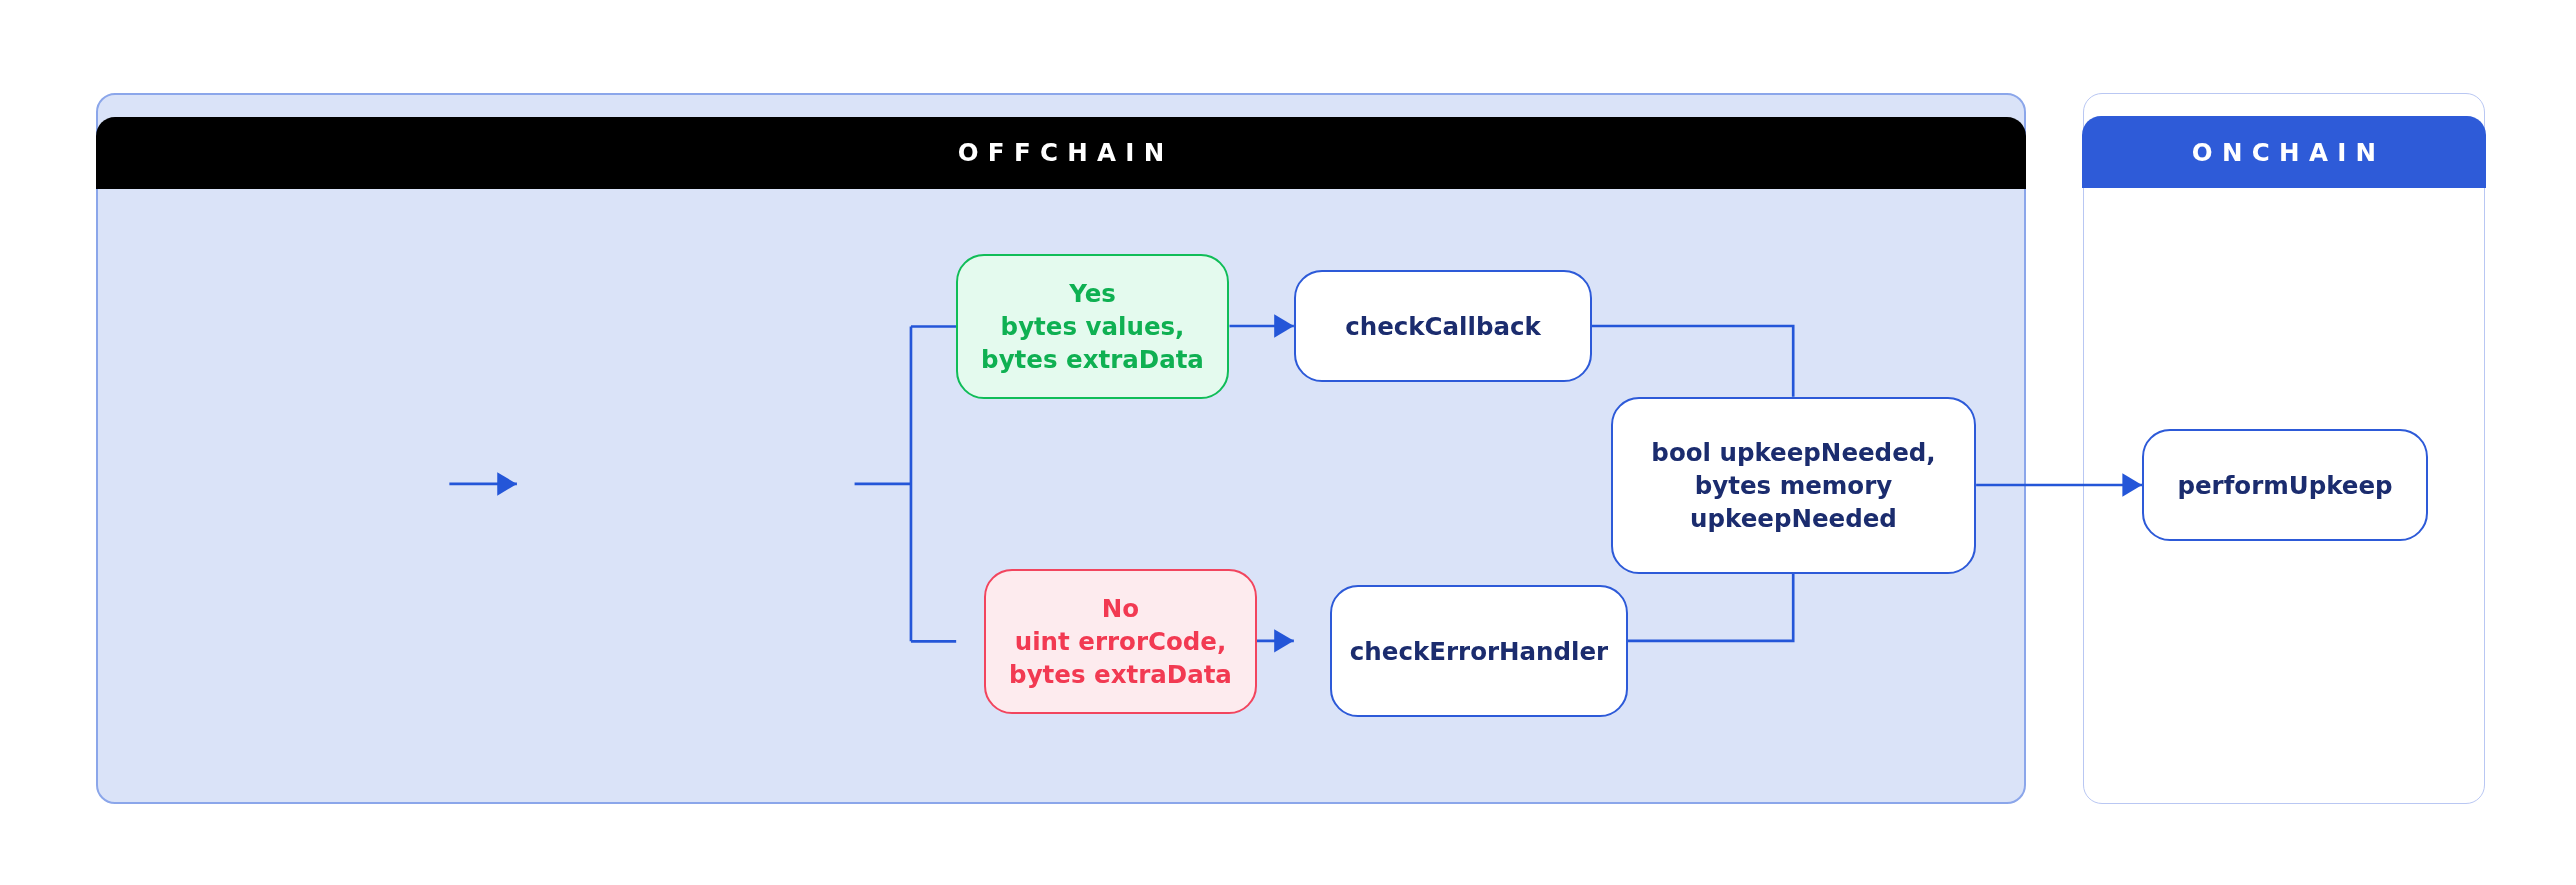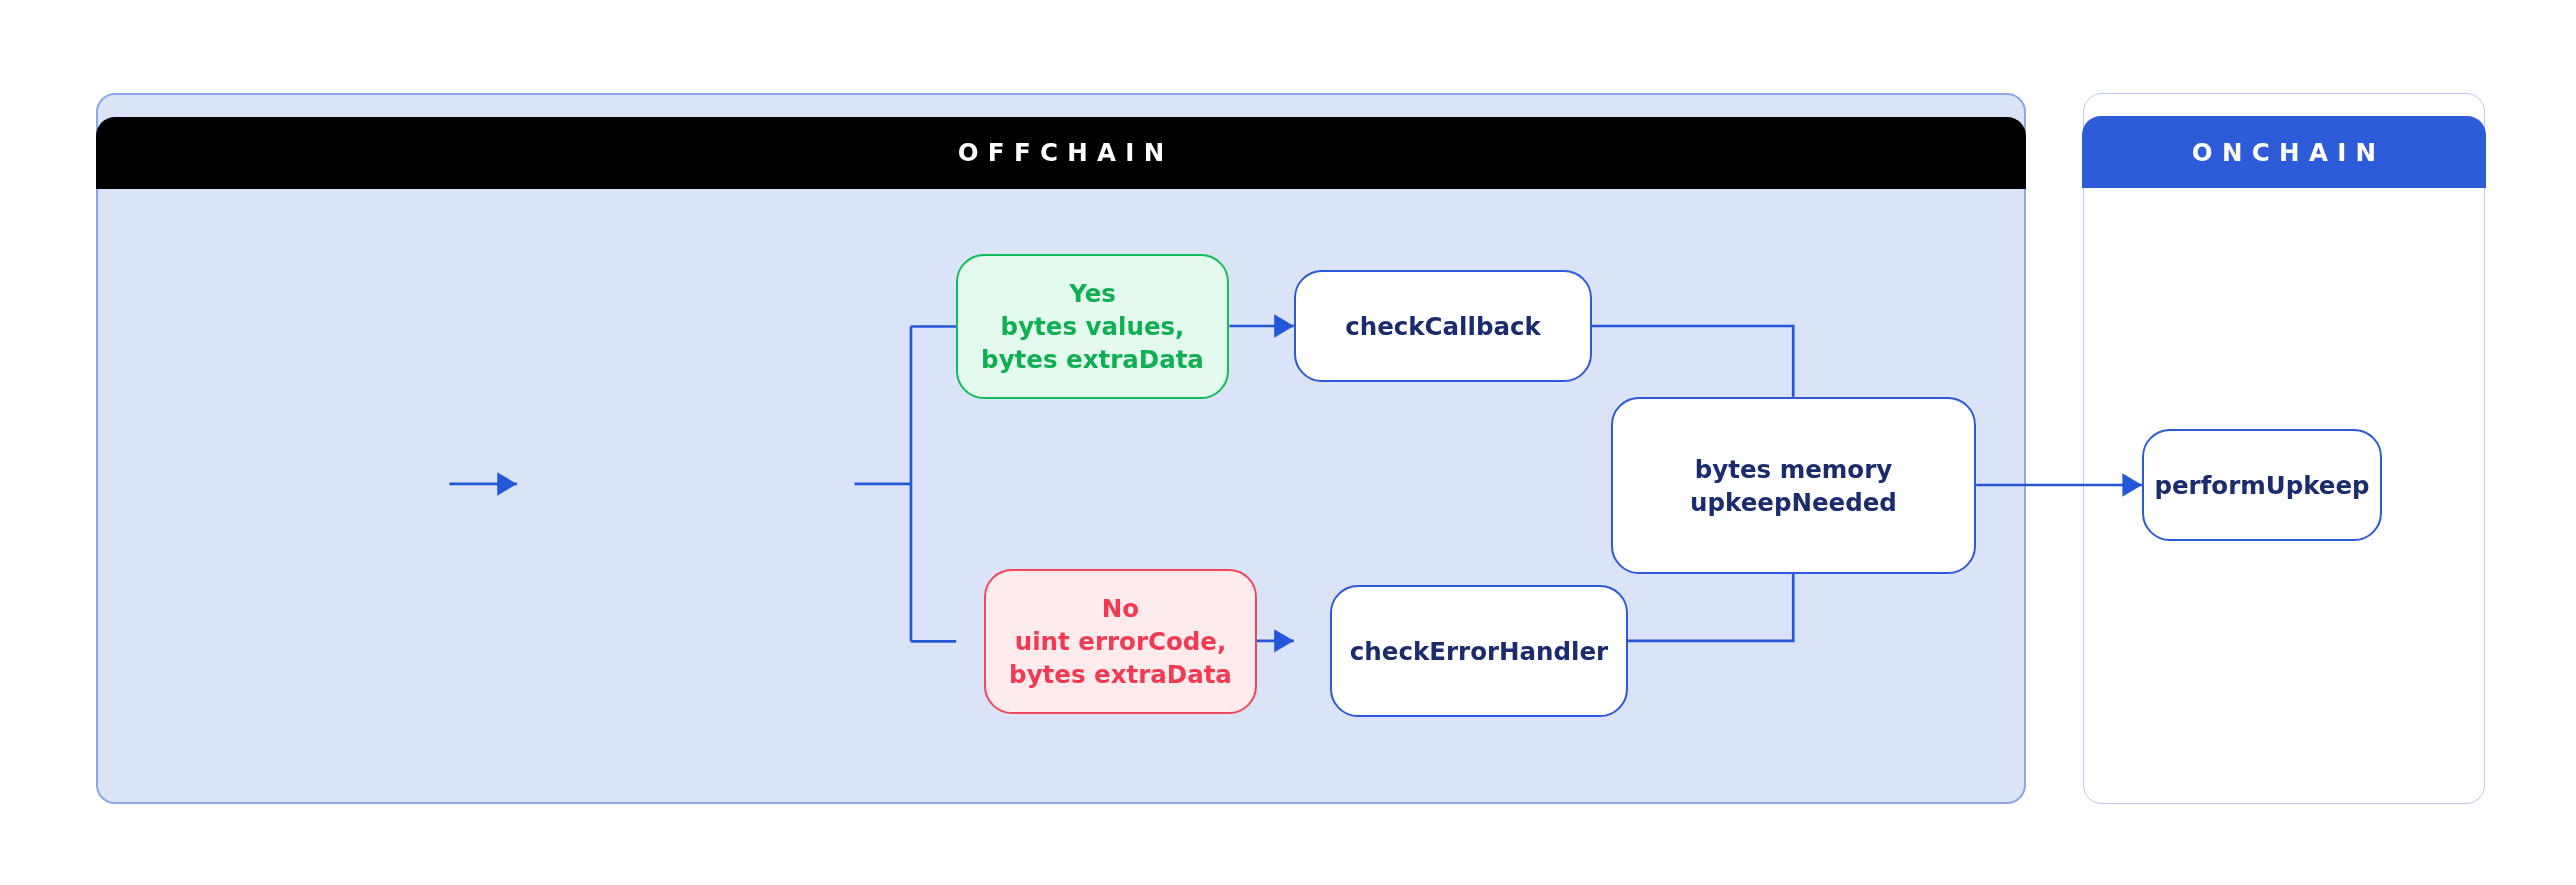--- a/index.html
+++ b/index.html
@@ -118,22 +118,23 @@
     <div>No</div>
     <div>uint errorCode,</div>
     <div>bytes extraData</div>
   </div>
 
   <div class="node" style="left:1330px;top:585px;width:298px;height:132px;">
     <div>checkErrorHandler</div>
   </div>
 
   <div class="node" style="left:1611px;top:397px;width:365px;height:177px;">
+    <div>bool upkeepNeeded,</div>
     <div>bytes memory</div>
     <div>upkeepNeeded</div>
   </div>
 
-  <div class="node" style="left:2142px;top:429px;width:240px;height:112px;">
+  <div class="node" style="left:2142px;top:429px;width:286px;height:112px;">
     <div>performUpkeep</div>
   </div>
 
 </div>
 
 
 </body></html>

